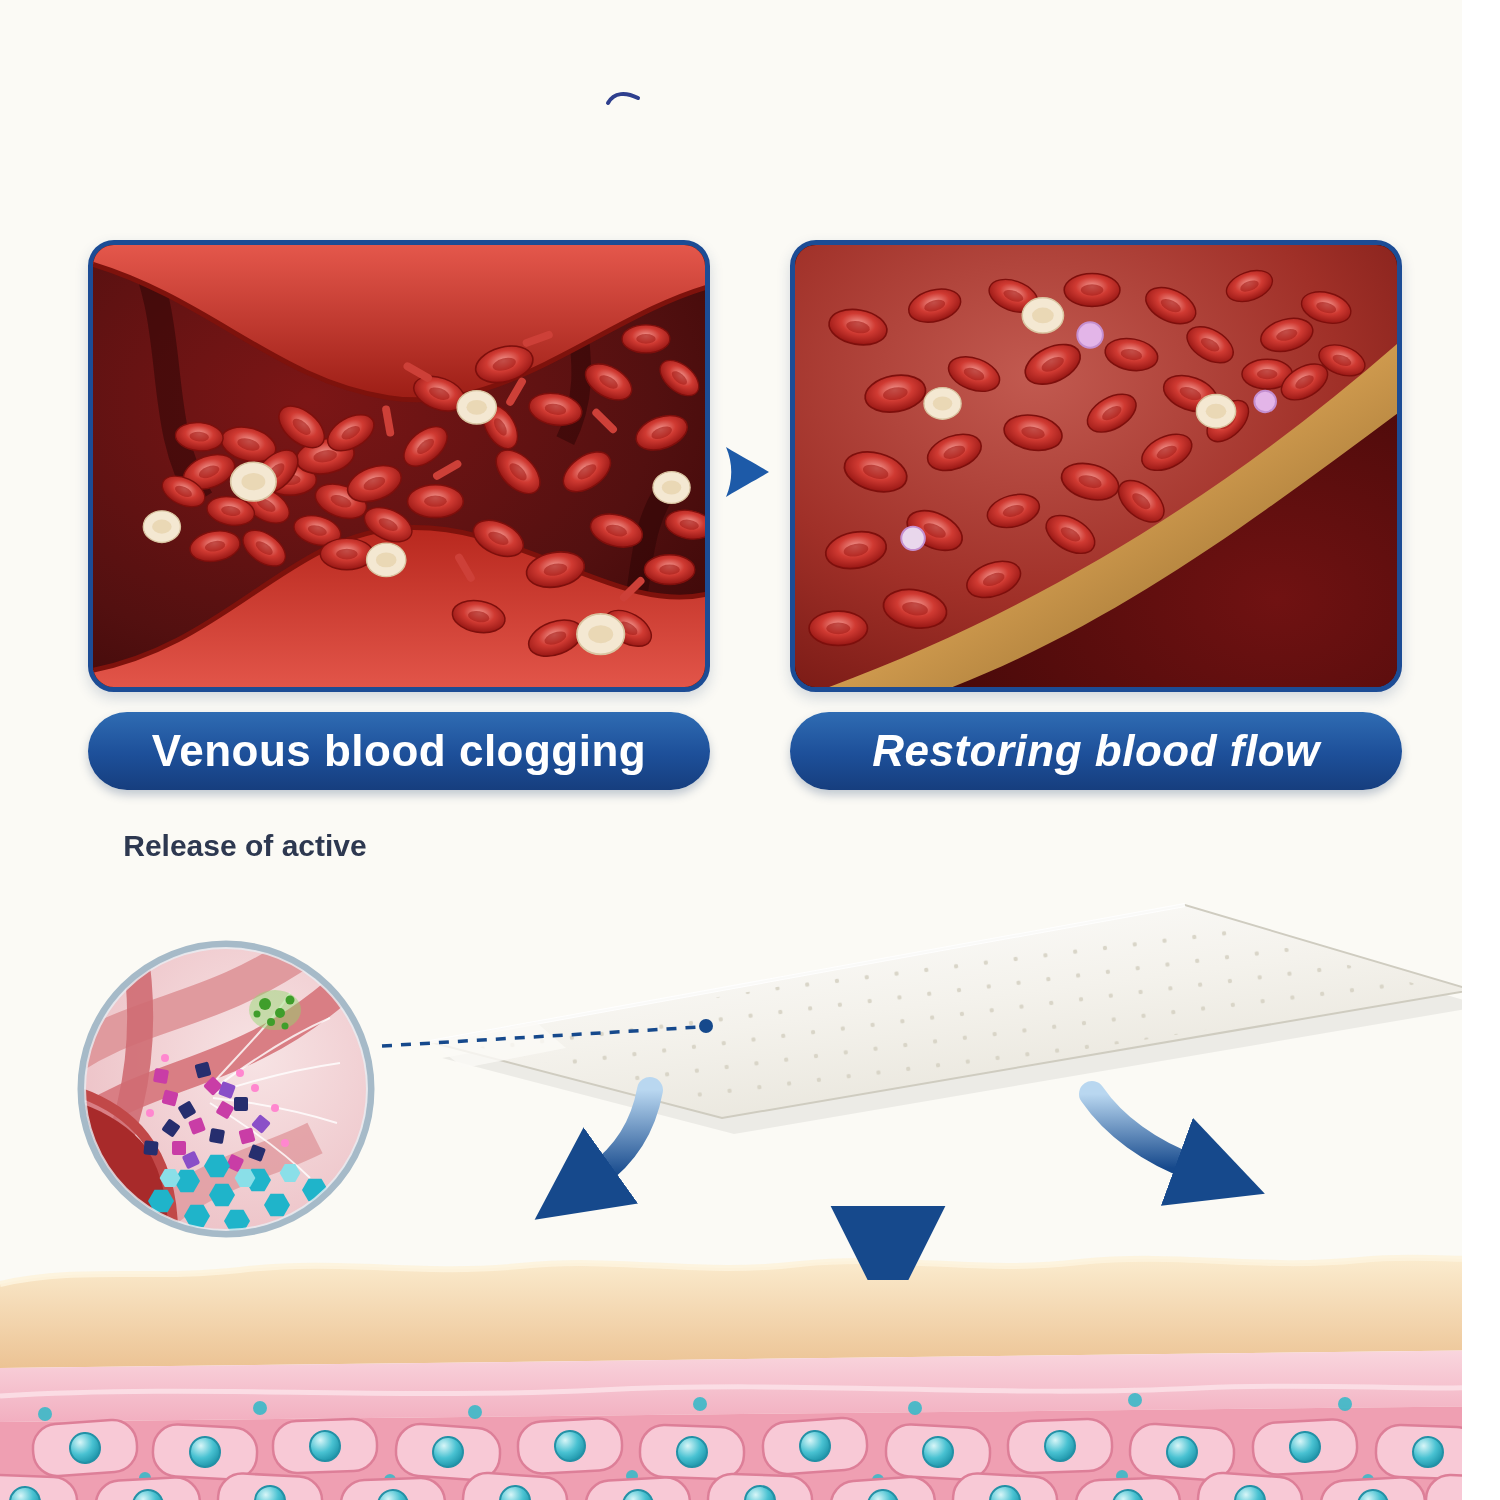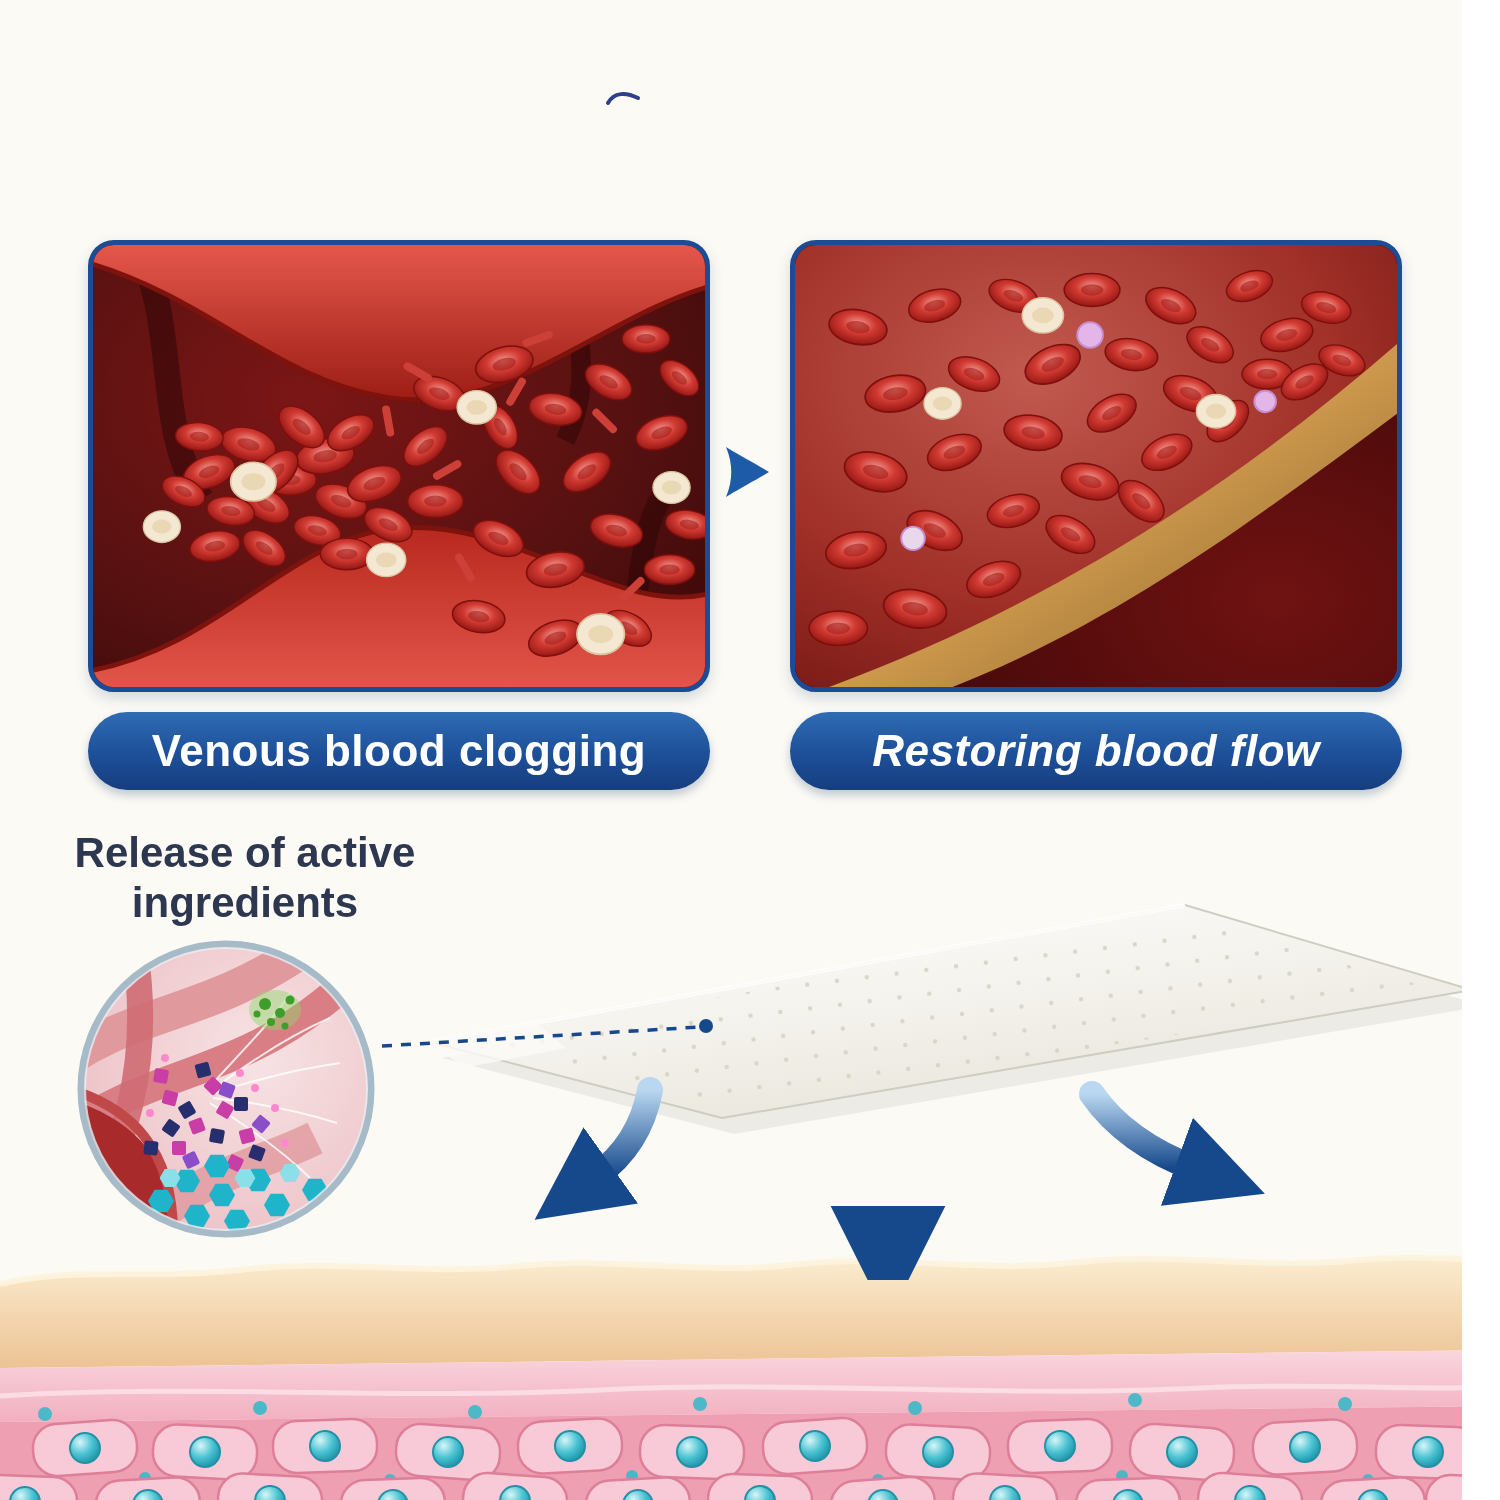--- a/index.html
+++ b/index.html
@@ -16,21 +16,21 @@
   .forward-arrow { position:absolute; left:722px; top:444px; width:50px; height:56px; }
 
   .pill { position:absolute; height:78px; border-radius:39px; color:#fff; font-weight:bold;
           font-size:44px; display:flex; align-items:center; justify-content:center;
           background:linear-gradient(180deg,#2f6cb3 0%, #1d4f99 55%, #163e7e 100%);
           box-shadow:0 5px 10px rgba(20,50,100,.25); letter-spacing:.5px; }
   .pill-left { left:88px; top:712px; width:622px; }
   .pill-right { left:790px; top:712px; width:612px;font-style:italic; }
 
   .release-note { position:absolute; left:55px; top:828px; width:380px; text-align:center;
-                  color:#2d3850; font-weight:bold; font-size:42px; line-height:1.18; }
+                  color:#2d3850; font-weight:bold; font-size:30px; line-height:1.18; }
 
   .inset { position:absolute; left:75px; top:938px; width:302px; height:302px; z-index:3; }
   .inset svg { display:block; width:100%; height:100%; }
 
   .overlay { position:absolute; left:0; top:860px; width:1500px; height:420px; z-index:2; }
   .skin { position:absolute; left:0; top:1200px; width:1500px; height:300px; z-index:1; }
   .skin svg, .overlay svg { display:block; width:100%; height:100%; }
 
   .ink-mark { position:absolute; left:602px; top:88px; width:44px; height:22px; }
 </style>
@@ -237,21 +237,20 @@
 
   <div class="pill pill-left">
     <span>Venous blood clogging</span>
   </div>
   <div class="pill pill-right">
     <span>Restoring blood flow</span>
   </div>
 
   <div class="release-note">
     <div>Release of active</div>
-    <div>ingredients</div>
   </div>
 
   <div class="skin">
     <svg viewBox="0 0 1500 300" preserveAspectRatio="none">
       <defs>
         <linearGradient id="sk-cream" x1="0" y1="0" x2="0" y2="1">
           <stop offset="0%" stop-color="#fbeccf"></stop>
             <stop offset="100%" stop-color="#ecc394"></stop>
         </linearGradient>
         <linearGradient id="sk-pink1" x1="0" y1="0" x2="0" y2="1">

